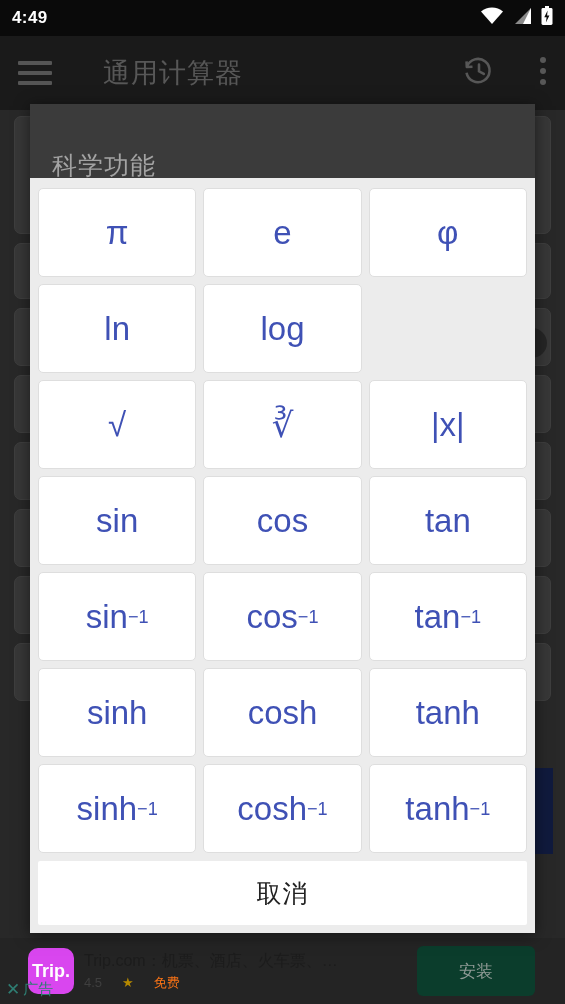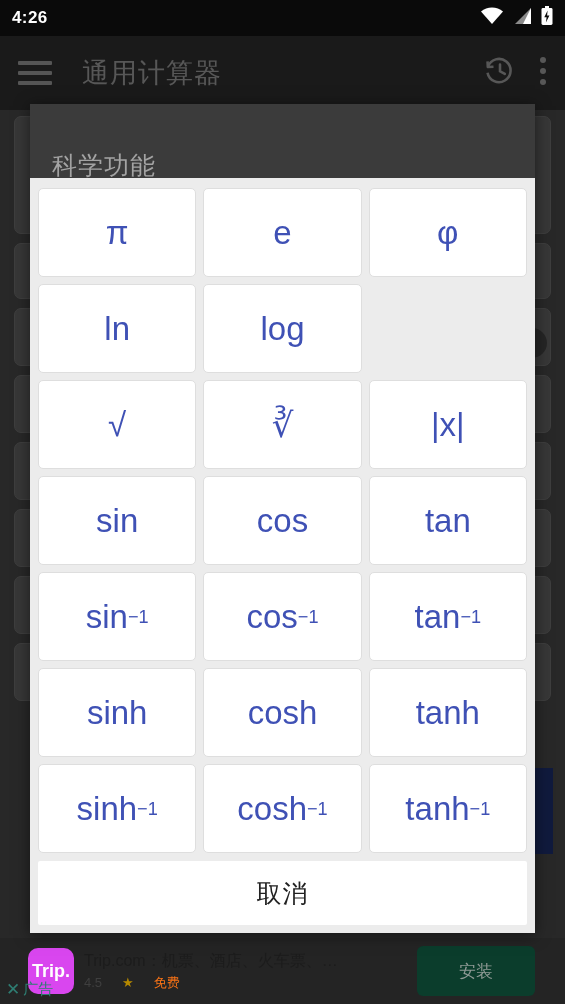--- a/index.html
+++ b/index.html
@@ -49,20 +49,21 @@
   
   #app-bar {
     position: absolute;
     top: 36px; left: 0; right: 0;
     height: 74px;
     background: #2b2b2b;
     display: flex;
     align-items: center;
     padding: 0 18px;
     box-sizing: border-box;
+    gap: 21px;
   }
   #app-bar .menu-icon {
     width: 34px; height: 24px;
     display: flex; flex-direction: column;
     justify-content: space-between;
     margin-right: 30px;
   }
   #app-bar .menu-icon i {
     display: block; height: 4px; width: 100%;
     background: #8a8a8a; border-radius: 1px;
@@ -300,21 +301,21 @@
     <div class="fake-card h3"></div>
     <div class="fake-cursor"></div>
     <div class="fake-chip"></div>
     <div class="fake-blue"></div>
   </div>
 
   <div id="scrim"></div>
 </div>
 
 <div id="status-bar">
-  <span class="clock">4:26</span>
+  <span class="clock">4:49</span>
   <span class="spacer"></span>
   <span class="icons">
     <span>
       <svg width="24" height="18" viewBox="0 0 24 18">
           <path d="M1 4.5 A17 17 0 0 1 23 4.5 L12 17 Z" fill="#ffffff"></path>
         </svg>
     </span>
     <span>
       <svg width="19" height="18" viewBox="0 0 19 18">
         <path d="M18 1 L18 17 L2 17 Z" fill="#8a8a8a"></path>

